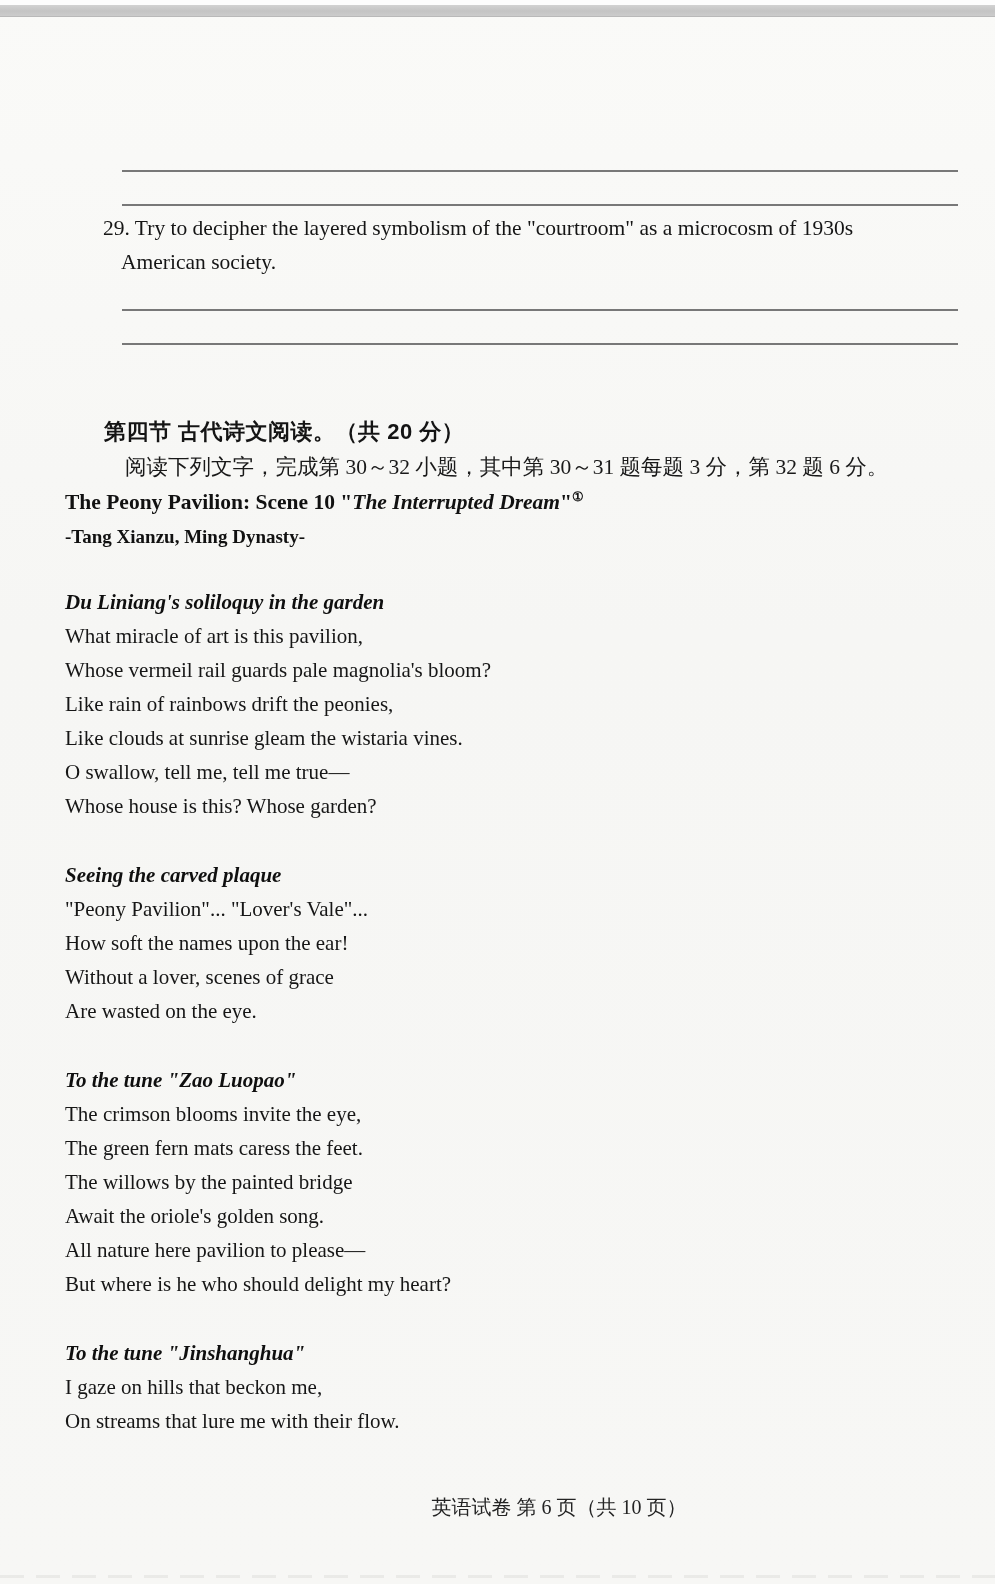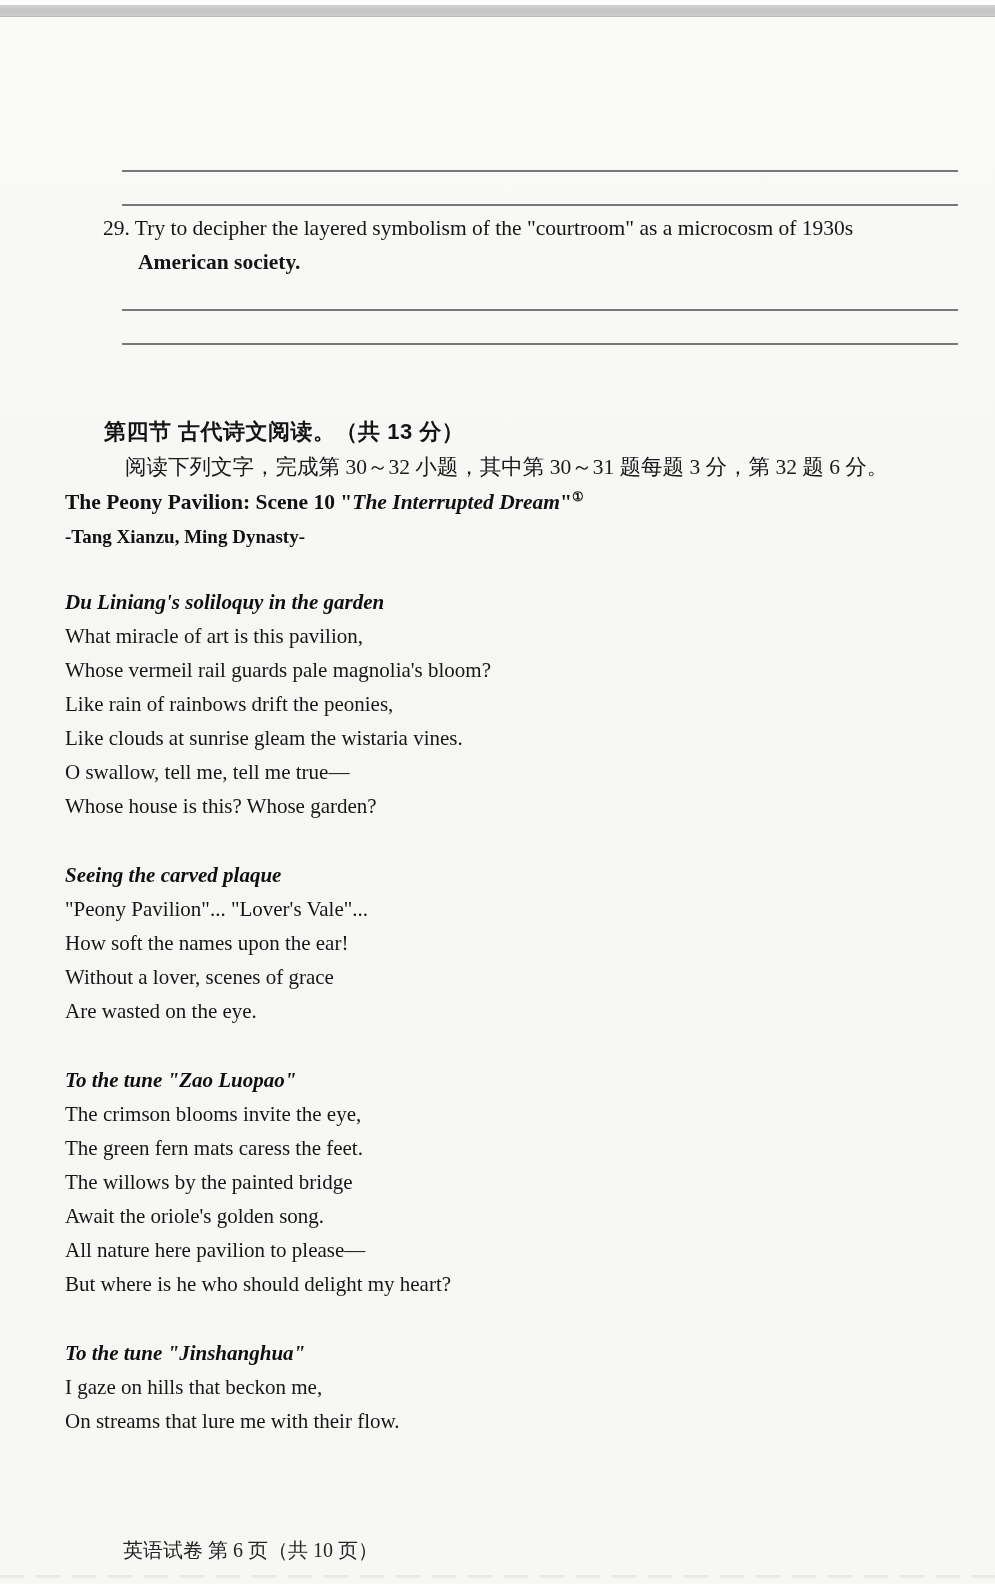--- a/index.html
+++ b/index.html
@@ -41,21 +41,21 @@
   .question {
     position: absolute;
     top: 211px; left: 103px;
     width: 870px;
     font-size: 21.5px;
     line-height: 34px;
     color: #151515;
   }
   .question .q-num { display: inline; }
   .question .q-line1 { display: inline; }
-  .question .q-line2 { display: block; margin-left: 35px; font-weight: bold; }
+  .question .q-line2 { display: block; margin-left: 18px; }
   .cn-section-header {
     position: absolute;
     top: 415px; left: 104px;
     font-family: "Liberation Sans", "DejaVu Sans", sans-serif;
     font-weight: bold;
     font-size: 22px;
     line-height: 34px;
     color: #141414;
     letter-spacing: 0.5px;
   }
@@ -98,23 +98,23 @@
     font-weight: bold;
     font-style: italic;
     color: #0f0f0f;
   }
   .stanza.s1 { top: 585px; }
   .stanza.s2 { top: 858px; }
   .stanza.s3 { top: 1063px; }
   .stanza.s4 { top: 1336px; }
   .page-footer {
     position: absolute;
-    top: 1533px; left: 123px;
+    top: 1490px; left: 123px;
     width: 872px;
-    text-align: left;
+    text-align: center;
     font-size: 20px;
     line-height: 34px;
     color: #242424;
   }
   .bottom-dashes {
     position: absolute;
     left: 0; top: 1575px;
     width: 995px; height: 3px;
     background: repeating-linear-gradient(90deg,
       #e7e7e4 0px, #e7e7e4 24px,
@@ -134,21 +134,21 @@
   <div class="answer-line l2"></div>
 
   <div class="question">
     <span class="q-num">29.</span><span class="q-line1"> Try to decipher the layered symbolism of the "courtroom" as a microcosm of 1930s</span>
     <span class="q-line2">American society.</span>
   </div>
 
   <div class="answer-line l3"></div>
   <div class="answer-line l4"></div>
 
-  <div class="cn-section-header">第四节 古代诗文阅读。（共 13 分）</div>
+  <div class="cn-section-header">第四节 古代诗文阅读。（共 20 分）</div>
 
   <div class="cn-instruction">阅读下列文字，完成第 30～32 小题，其中第 30～31 题每题 3 分，第 32 题 6 分。</div>
 
   <div class="center-col poem-title">
     <span>The Peony Pavilion: Scene 10 "</span><span class="t-italic">The Interrupted Dream</span><span>"</span><sup>①</sup>
   </div>
 
   <div class="center-col poem-author">-Tang Xianzu, Ming Dynasty-</div>
 
   <div class="center-col stanza s1">

